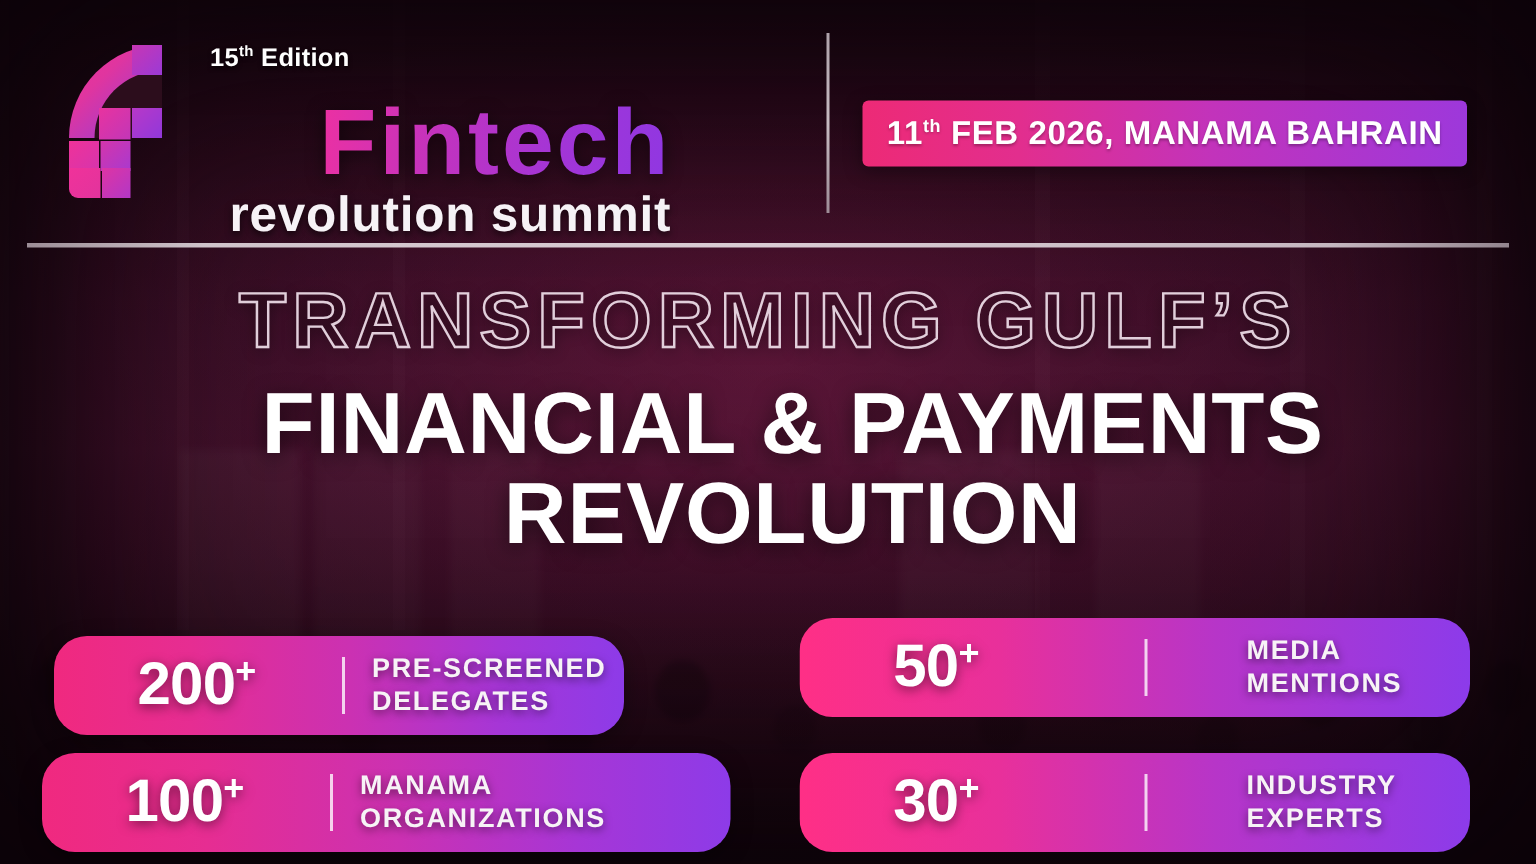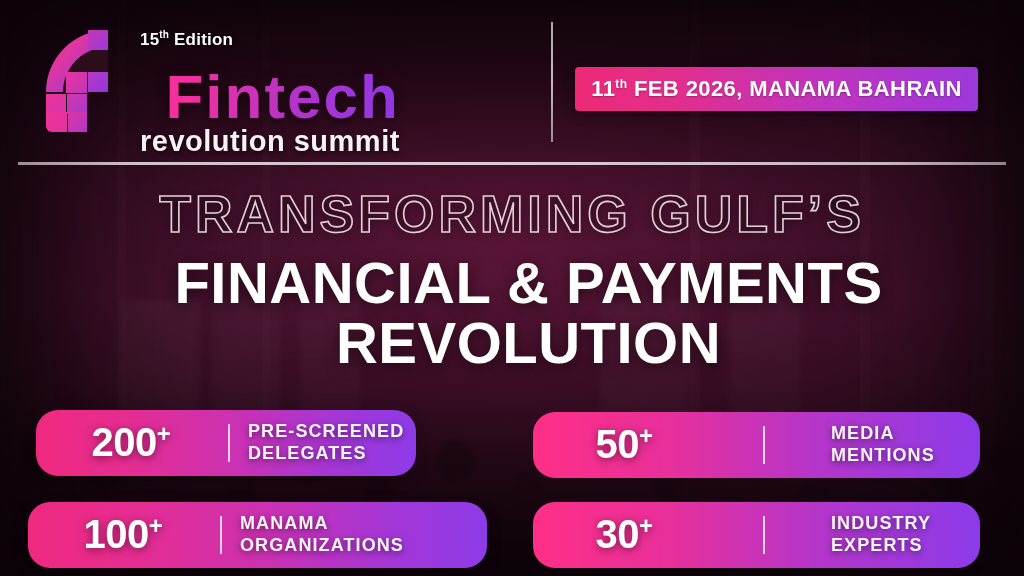--- a/index.html
+++ b/index.html
@@ -164,23 +164,23 @@
     letter-spacing:2px;
     background:linear-gradient(100deg,#ff2e96 0%,#f0309f 22%,#c233bf 50%,#a435d6 74%,#8f37e2 100%);
     -webkit-background-clip:text; background-clip:text;
     color:transparent;
     margin-left:-2px;
     filter:drop-shadow(0 2px 6px rgba(0,0,0,.55));
     text-align:right;
   }
 
   .subwordmark {
-    font-size:29px; font-weight:700; color:#f6f2f6;
+    font-size:33px; font-weight:700; color:#f6f2f6;
     letter-spacing:.5px; line-height:1;
-    margin-top:2px; margin-left:2px;
+    margin-top:2px; margin-left:15px;
     text-shadow:0 2px 5px rgba(0,0,0,.65);
   }
 
   
   .v-divider {
     position:absolute; left:551px; top:22px;
     width:2px; height:120px;
     background:linear-gradient(180deg,#bfb3bb 0%,#d8ced4 50%,#a89aa3 100%);
     opacity:.9;
   }
@@ -273,21 +273,21 @@
   }
 
   .card .label {
     font-size:18px; font-weight:600; color:#f7f3f6;
     letter-spacing:1.1px; line-height:1.22;
     text-shadow:0 2px 6px rgba(0,0,0,.5);
   }
   .card .label span { display:block; }
 
   
-  #card-0 { left:36px;  top:2px;   width:380px;align-items:center; }
+  #card-0 { left:36px;  top:16px;   width:380px;align-items:center; }
   #card-1 { left:28px;  top:94px;  width:459px; }
   #card-2 { left:533px; top:4px;   width:447px; }
   #card-3 { left:533px; top:94px;  width:447px; }
 
   #card-0 .num, #card-1 .num { width:190px; }
   #card-2 .num, #card-3 .num { width:178px; }
 </style>
 </head>
 <body>
 

